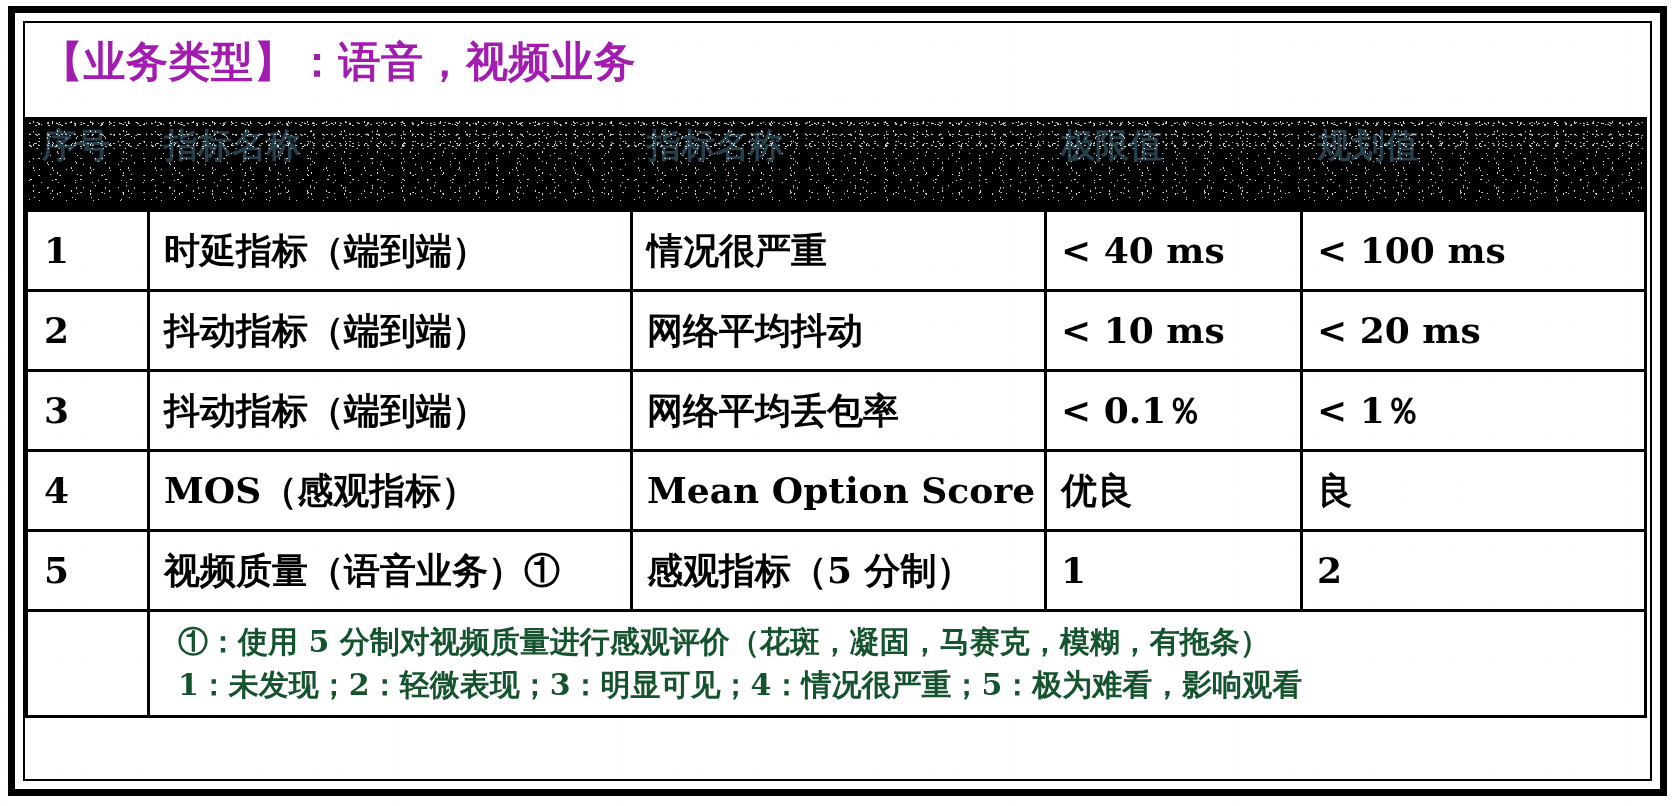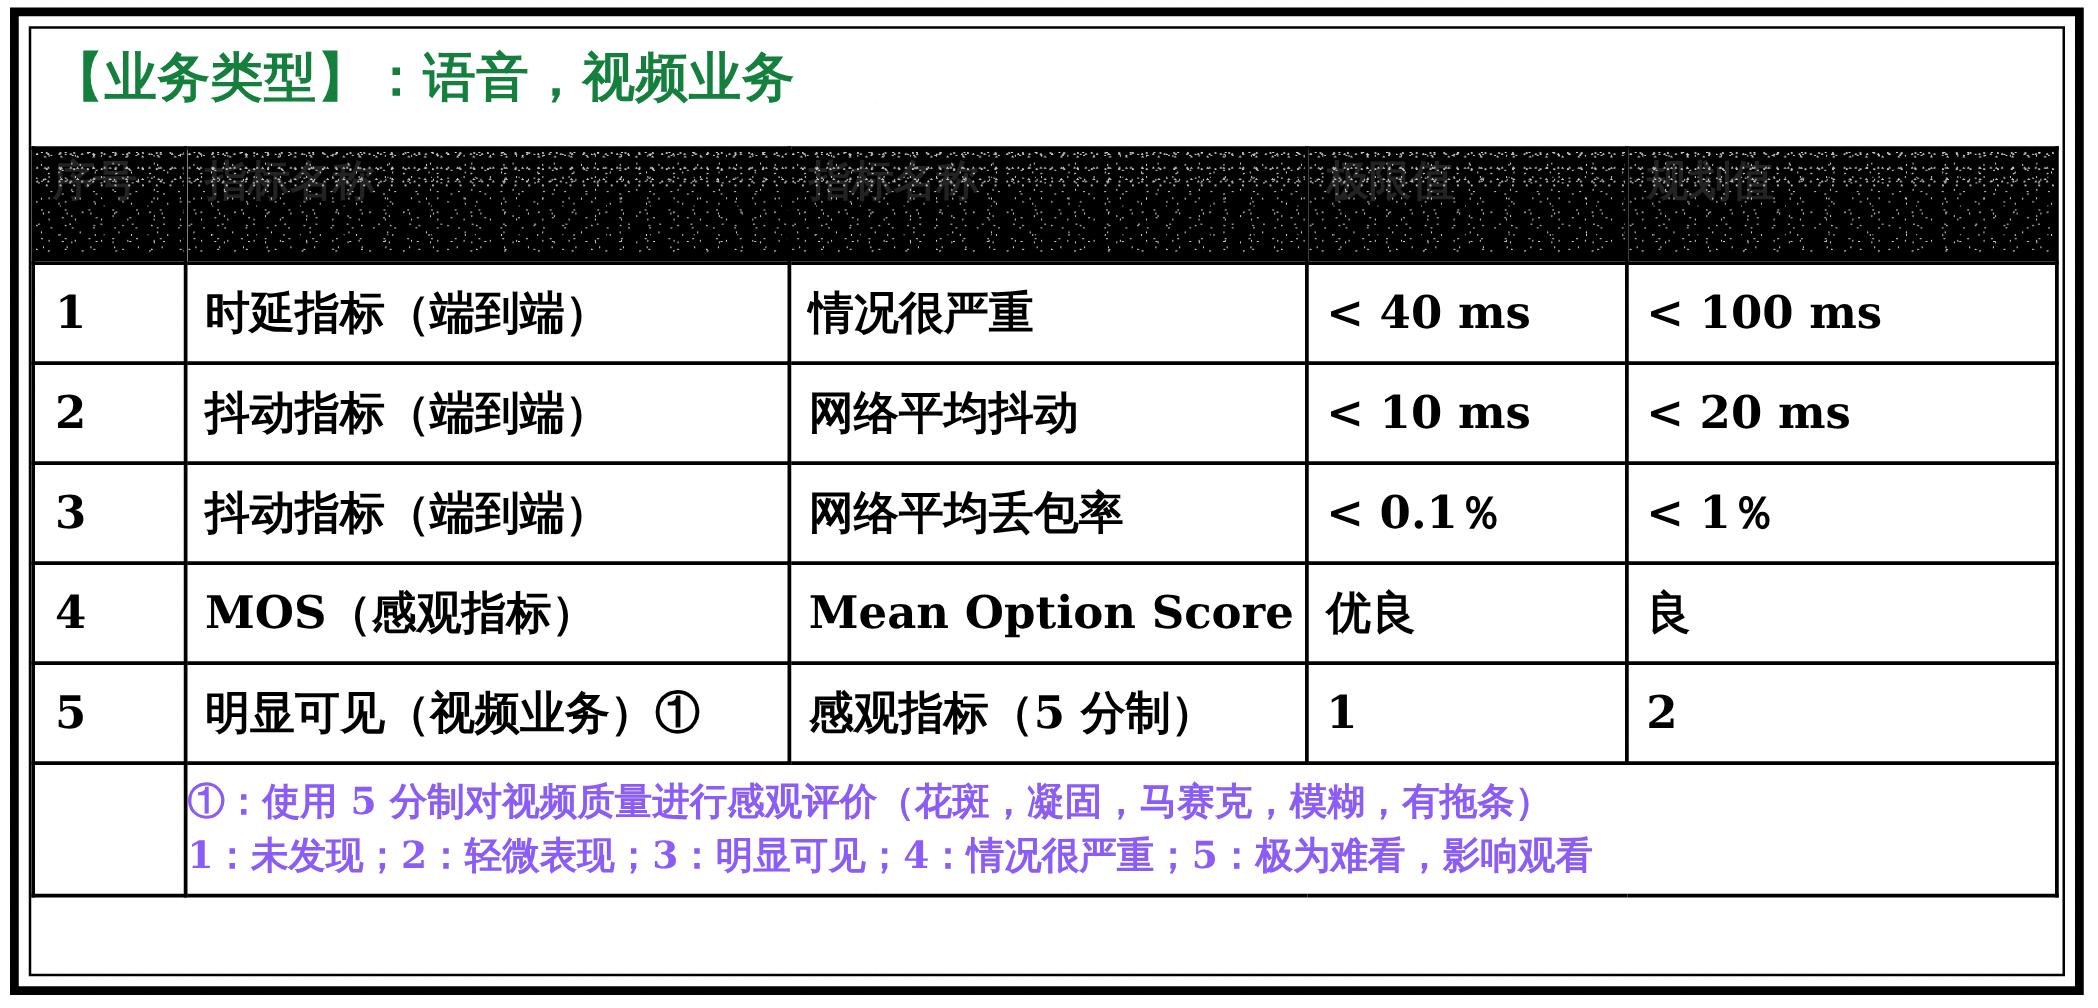--- a/index.html
+++ b/index.html
@@ -59,21 +59,21 @@
     display: flex;
     align-items: flex-start;
     padding: 14px 0 0 16px;
     box-sizing: border-box;
   }
   .title-text {
     font-size: 42px;
     font-weight: 700;
     line-height: 1.18;
     letter-spacing: 0.5px;
-    color: #15803d;
+    color: #a21caf;
     white-space: nowrap;
   }
 
   
   table.kpi {
     border-collapse: collapse;
     table-layout: fixed;
     width: 1619px;
     margin: 0;
   }
@@ -105,21 +105,21 @@
     height: 100%;
     display: flex;
     align-items: flex-start;
     padding: 6px 0 0 14px;
     box-sizing: border-box;
   }
   .hdr-text {
     font-size: 34px;
     font-weight: 700;
     line-height: 1.15;
-    color: #737373;
+    color: #7dd3fc;
     white-space: nowrap;
     position: relative;
     z-index: 1;
     opacity: 0.30;
     filter: blur(0.4px);
   }
   
   .hdr-noise {
     position: absolute;
     left: 0; top: 0; right: 0; bottom: 0;
@@ -177,22 +177,23 @@
   tr.note td.note-empty { height: 106px; background: #fff; }
   td.note-body {
     background: #fff;
     padding: 6px 0 8px 14px;
     vertical-align: middle;
   }
   .note-line {
     font-size: 30px;
     line-height: 1.42;
     font-weight: 600;
-    color: #8b5cf6;
+    color: #14532d;
     white-space: nowrap;
+    padding-left: 28px;
   }
 
   
   #grain {
     position: absolute;
     left: 0; top: 0; right: 0; bottom: 0;
     pointer-events: none;
     z-index: 50;
     background-image:
       radial-gradient(circle at 10% 20%, rgba(0,0,0,0.05) 0.5px, transparent 0.6px),
@@ -327,21 +328,21 @@
               <td>
                   <div class="cell">良</div>
                 </td>
             </tr>
 
             <tr class="body">
               <td>
                   <div class="cell num">5</div>
                 </td>
               <td>
-                  <div class="cell">明显可见（视频业务）①</div>
+                  <div class="cell">视频质量（语音业务）①</div>
                 </td>
               <td>
                   <div class="cell">感观指标（5 分制）</div>
                 </td>
               <td>
                   <div class="cell latin">1</div>
                 </td>
               <td>
                   <div class="cell latin">2</div>
                 </td>

